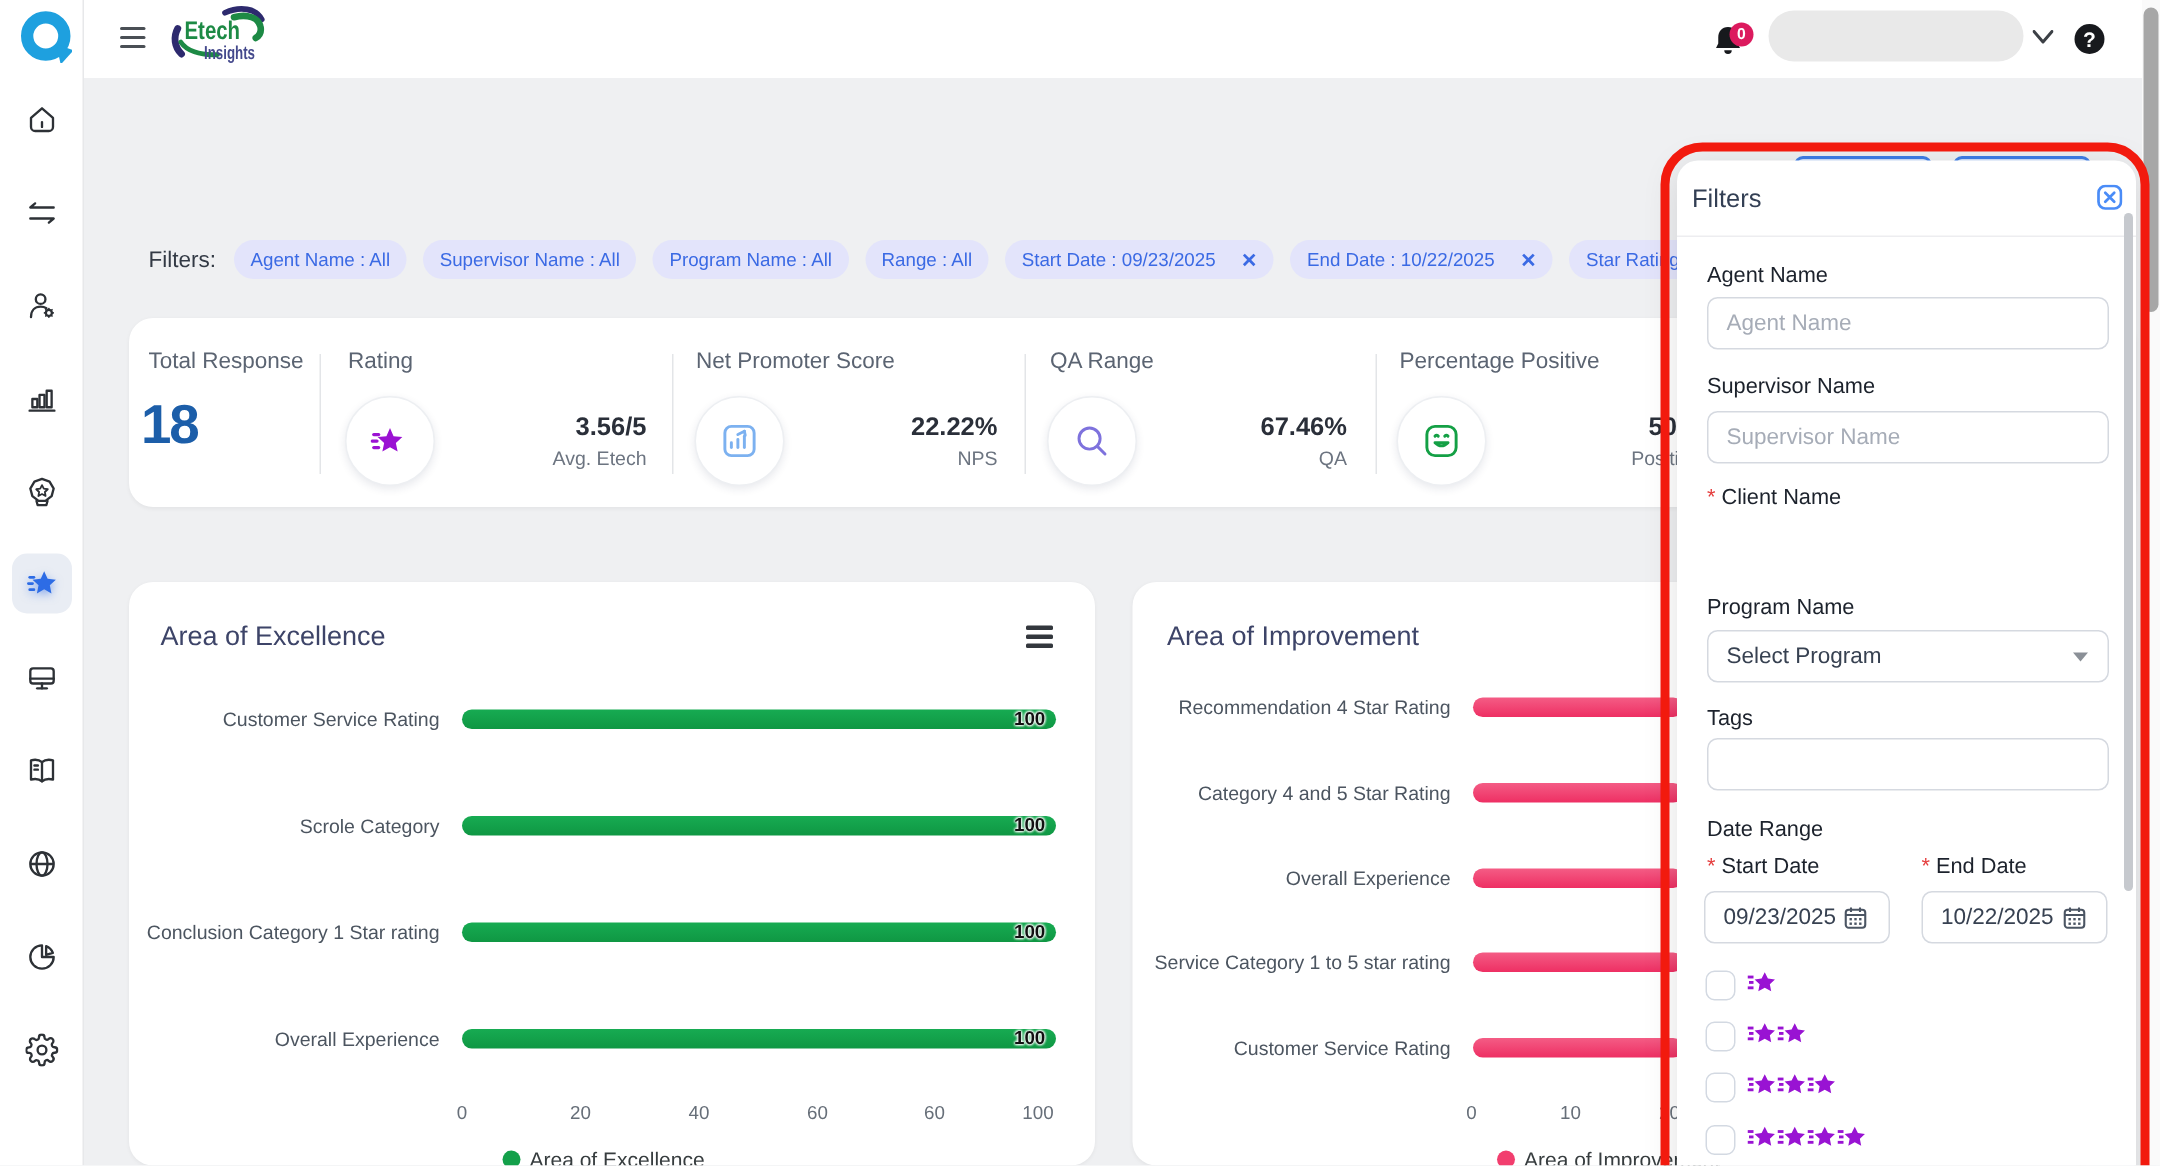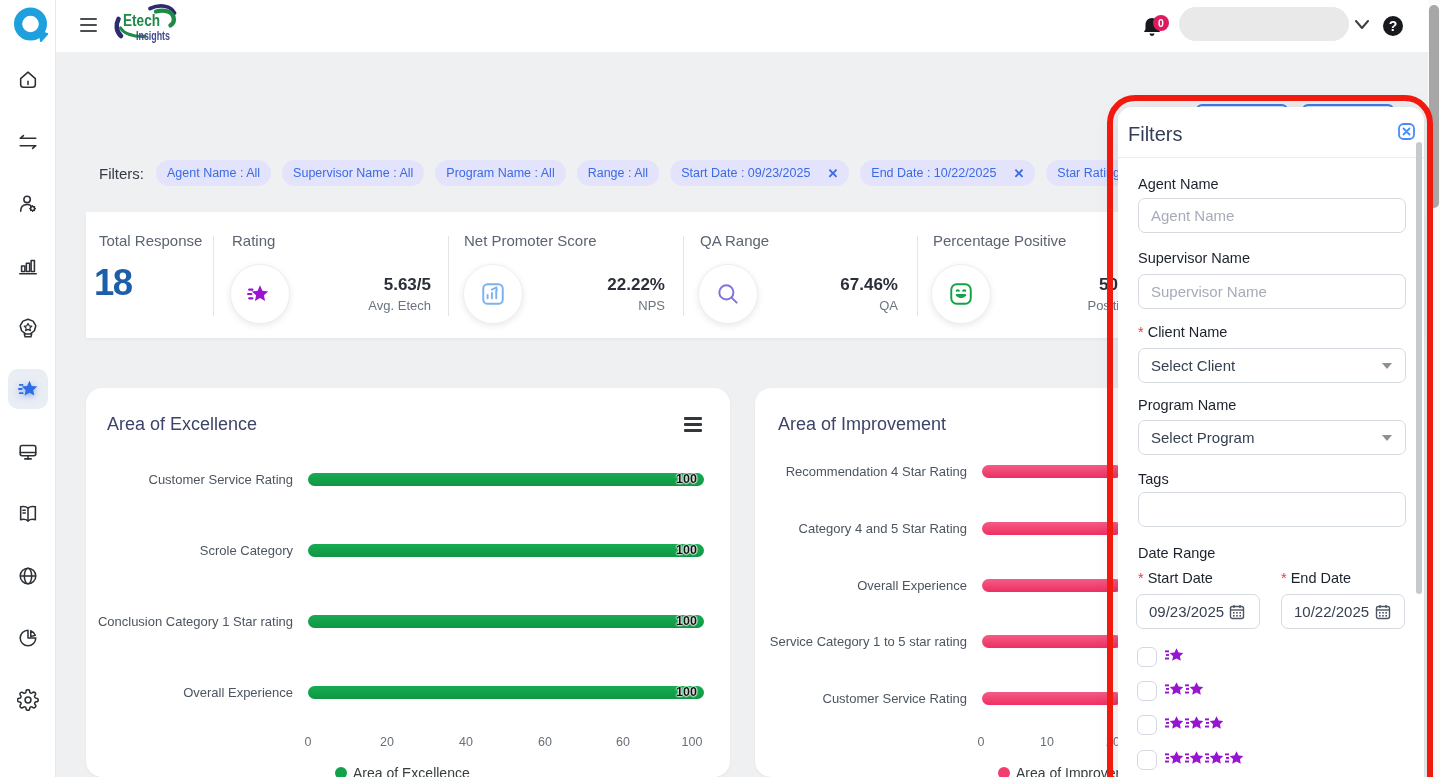--- a/index.html
+++ b/index.html
@@ -24,42 +24,42 @@
   #dashcard { left:86px; top:94px; width:1338px; height:57px; background:#fff; border-radius:16px; box-shadow:0 1px 3px rgba(0,0,0,.05); z-index:1; }
   #dashcard h1 { position:absolute; left:10px; top:14px; font-size:20.5px; font-weight:400; color:#23293a; letter-spacing:.1px; -webkit-text-stroke:0.6px #23293a; }
 
   
   #filtersrow { left:99px; top:160px; height:26px; display:flex; align-items:center; z-index:1; }
   #filtersrow .lbl { font-size:15px; color:#333a45; margin-right:12px; }
   .chip { display:inline-flex; align-items:center; height:26px; background:#e3e4fb; color:#3b6ae4; border-radius:13px; font-size:12.5px; padding:0 11px; margin-right:11px; white-space:nowrap; }
   .chip .x { margin-left:17px; font-weight:700; font-size:13px; }
 
   
-  #stats { left:86px; top:212px; width:1338px; height:126px; background:#fff; border-radius:0; box-shadow:0 1px 3px rgba(0,0,0,.05); z-index:1; }
+  #stats { left:86px; top:212px; width:1338px; height:126px; background:#fff; border-radius:16px; box-shadow:0 1px 3px rgba(0,0,0,.05); z-index:1; }
   .sdiv { position:absolute; top:24px; bottom:22px; width:1px; background:#e3e5e8; }
   .slabel { position:absolute; top:20px; font-size:15px; color:#5b6472; }
   .sval { position:absolute; font-size:17px; font-weight:700; color:#2a2f39; text-align:right; }
   .ssub { position:absolute; font-size:13px; color:#6c7480; text-align:right; }
   .scircle { position:absolute; width:60px; height:60px; top:52px; background:#fff; border:1px solid #edeff2; border-radius:50%; box-shadow:0 2px 6px rgba(30,40,80,.10); display:flex; align-items:center; justify-content:center; }
 
   
   .chartcard { position:absolute; top:388px; height:389px; background:#fff; border-radius:16px; box-shadow:0 1px 3px rgba(0,0,0,.05); z-index:1; }
   .ctitle { position:absolute; left:21px; top:26px; font-size:18px; color:#3d4468; }
   .cmenu { position:absolute; width:18px; height:15px; }
   .cmenu div { position:absolute; left:0; width:18px; height:3px; background:#33373d; border-radius:1px; }
   .blabel { position:absolute; z-index:2; font-size:13px; color:#4c5560; text-align:right; white-space:nowrap; }
   .bar { position:absolute; z-index:2; height:13px; border-radius:7px; }
   .bval { position:absolute; z-index:2; font-size:12.5px; font-weight:700; color:#111; text-shadow:0 0 2px #fff, 0 0 2px #fff, 0 0 2px #fff, 0 0 2px #fff; }
   .axis { position:absolute; z-index:2; font-size:12.5px; color:#676f79; text-align:center; width:40px; }
   .legend { position:absolute; z-index:2; font-size:14px; color:#373d3f; display:flex; align-items:center; }
   .legdot { width:12px; height:12px; border-radius:50%; margin-right:6px; }
 
   
   #panel { left:1118px; top:107px; width:306px; height:690px; background:#fff; border-radius:14px; box-shadow:0 4px 24px rgba(0,0,0,.12); z-index:10; }
-  #panel .ptitle { position:absolute; left:10px; top:16px; font-size:20px; font-weight:400; color:#333f54; }
+  #panel .ptitle { position:absolute; left:10px; top:16px; font-size:17px; font-weight:400; color:#333f54; }
   .flabel { position:absolute; left:20px; font-size:14.5px; color:#1c222c; }
   .finput { position:absolute; left:20px; width:268px; height:35px; border:1px solid #d5d9e0; border-radius:7px; background:#fff; font-size:15px; color:#374151; display:flex; align-items:center; padding-left:12px; }
   .ph { color:#a6acb7; }
   .req { color:#e53e3e; margin-right:4px; }
   .caret { position:absolute; right:13px; top:14px; width:0; height:0; border-left:5px solid transparent; border-right:5px solid transparent; border-top:6px solid #8b9097; }
   .cbox { position:absolute; left:19px; width:20px; height:20px; border:1.5px solid #d3d9e2; border-radius:6px; background:#fff; }
 
   
   #redrect { left:1107px; top:95px; width:326px; height:712px; border:6px solid #f21a0e; border-radius:28px; z-index:20; }
   #sbtrack { left:1428px; top:0; width:12px; height:777px; background:#fafafa; z-index:15; }
@@ -117,21 +117,21 @@
     <div class="scircle" style="left:144px;">
         <svg width="26" height="26" viewBox="0 0 24 24">
           <path d="M12 4 L14.2 9 L19.6 9.6 L15.6 13.2 L16.7 18.5 L12 15.8 L7.3 18.5 L8.4 13.2 L4.4 9.6 L9.8 9 Z" fill="#9b12d3"></path>
           <g stroke="#9b12d3" stroke-width="2" stroke-linecap="round">
             <line x1="2" y1="8" x2="5" y2="8"></line>
             <line x1="1" y1="12" x2="4" y2="12"></line>
             <line x1="2" y1="16" x2="5" y2="16"></line>
           </g>
         </svg>
       </div>
-    <div class="sval" style="right:993px; top:63px;">5.63/5</div>
+    <div class="sval" style="right:993px; top:63px;">3.56/5</div>
     <div class="ssub" style="right:993px; top:86px;">Avg. Etech</div>
     <div class="sdiv" style="left:362px;"></div>
 
     <div class="slabel" style="left:378px;">Net Promoter Score</div>
     <div class="scircle" style="left:377px;">
         <svg width="26" height="26" viewBox="0 0 24 24" fill="none" stroke="#7cb1f0" stroke-width="1.8" stroke-linecap="round" stroke-linejoin="round">
           <rect x="3" y="3" width="18" height="18" rx="4"></rect>
           <path d="M7 16 v-3"></path>
           <path d="M11 16 v-5"></path>
           <path d="M15 16 v-7"></path>
@@ -230,21 +230,20 @@
     <div class="finput" style="top:91px;">
         <span class="ph">Agent Name</span>
       </div>
 
     <div class="flabel" style="top:143px;">Supervisor Name</div>
     <div class="finput" style="top:167px;">
         <span class="ph">Supervisor Name</span>
       </div>
 
     <div class="flabel" style="top:217px;"><span class="req">*</span>Client Name</div>
-    <div class="finput" style="top:241px;">Select Client<span class="caret"></span></div>
 
     <div class="flabel" style="top:290px;">Program Name</div>
     <div class="finput" style="top:313px;">Select Program<span class="caret"></span></div>
 
     <div class="flabel" style="top:364px;">Tags</div>
     <div class="finput" style="top:385px;"></div>
 
     <div class="flabel" style="top:438px;">Date Range</div>
     <div class="flabel" style="top:463px;"><span class="req">*</span>Start Date</div>
     <div class="flabel" style="left:163px; top:463px;"><span class="req">*</span>End Date</div>

